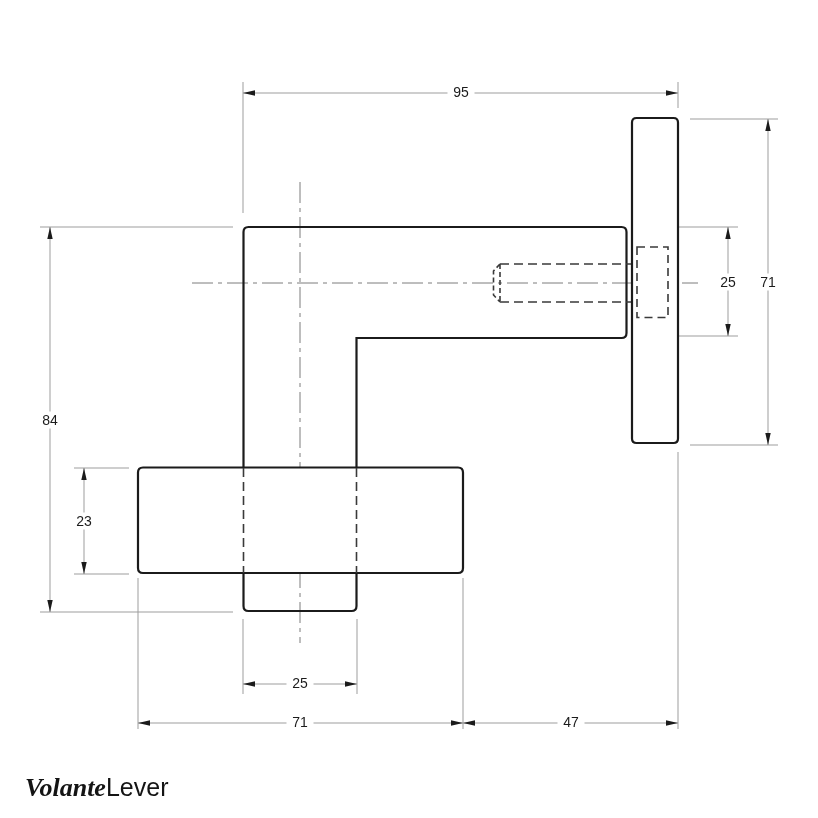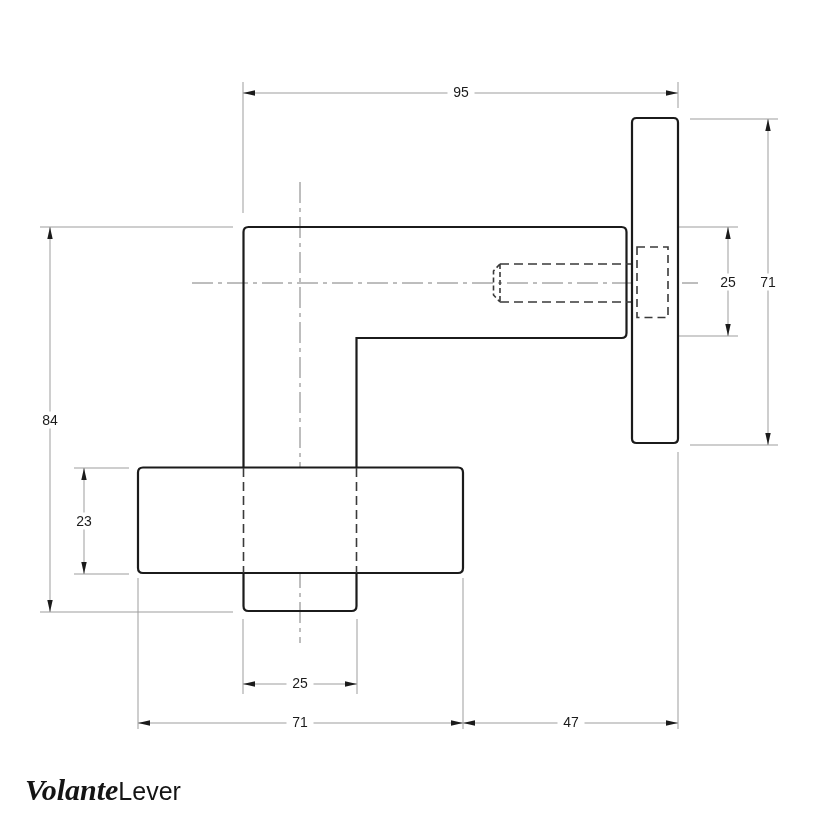--- a/index.html
+++ b/index.html
@@ -16,21 +16,21 @@
     position: absolute;
     left: 25px;
     top: 773px;
     white-space: nowrap;
     color: #141414;
   }
   #title-block .brand {
     font-family: "Liberation Serif", serif;
     font-style: italic;
     font-weight: 700;
-    font-size: 30px;
+    font-size: 26px;
     letter-spacing: 0px;
   }
   #title-block .product {
     font-family: "Liberation Sans", sans-serif;
     font-weight: 400;
     font-size: 25px;
   }
 </style>
 </head>
 <body>

